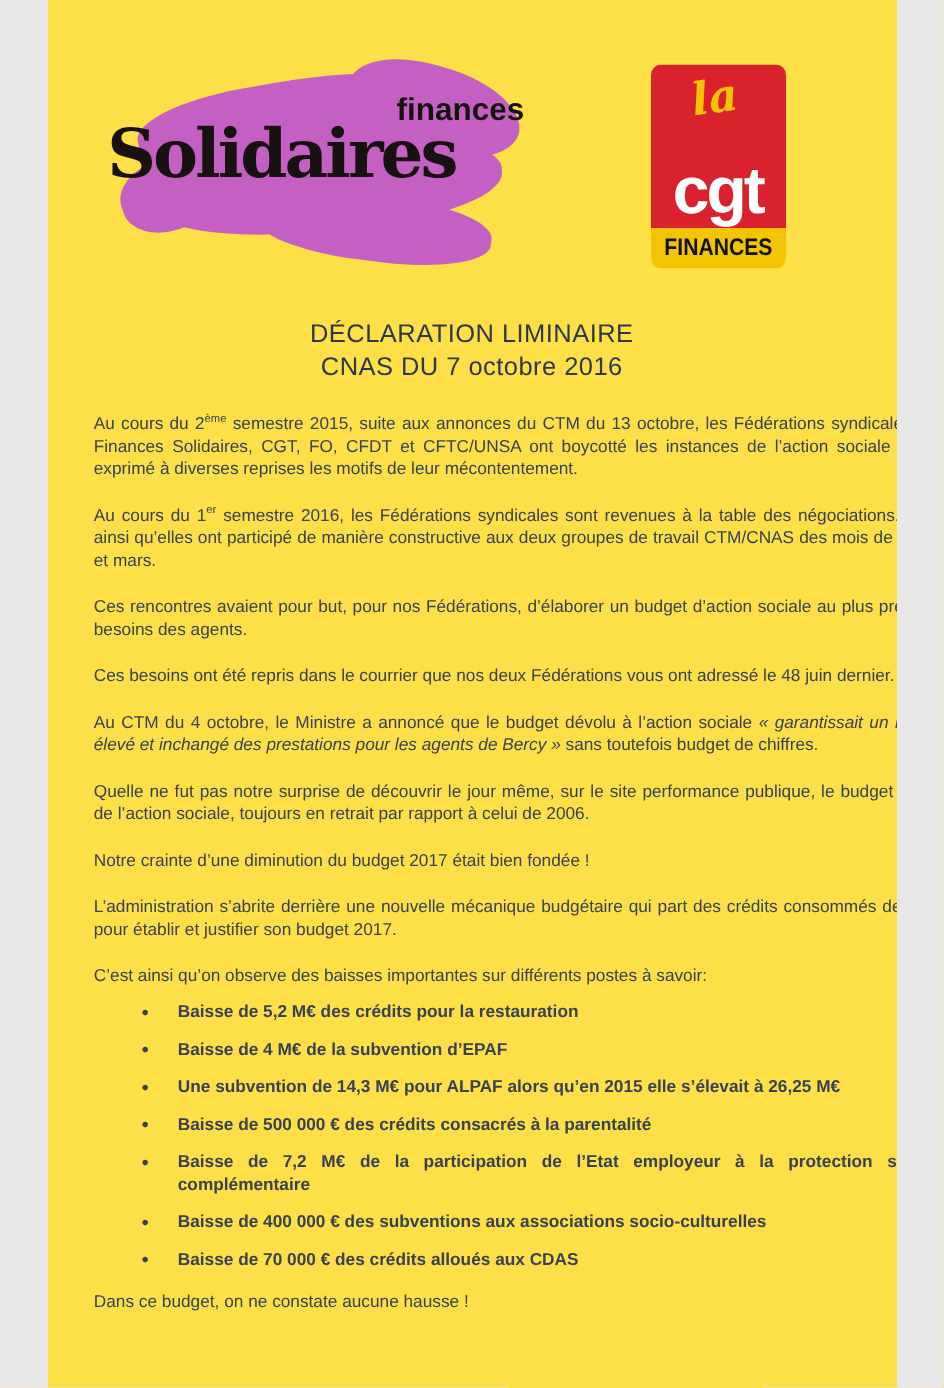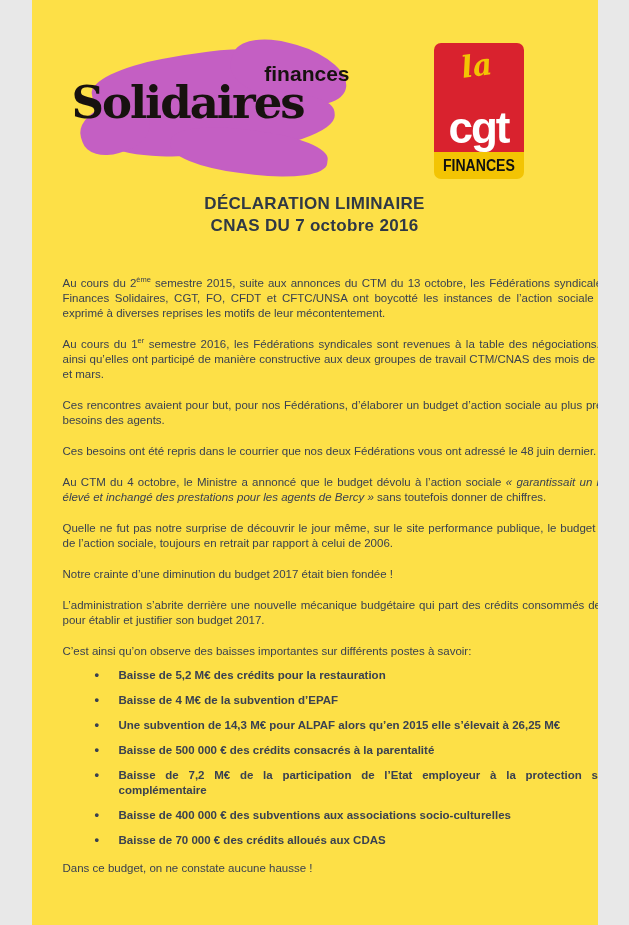--- a/index.html
+++ b/index.html
@@ -59,23 +59,23 @@
     display:flex; align-items:center; justify-content:center;
   }
   .cgt-band span {
     font-family:"Liberation Sans", sans-serif; font-weight:bold;
     font-size:16px; color:#111; letter-spacing:0px;
     transform:scaleX(0.88); white-space:nowrap;
   }
 
   
   .doc-title {
-    position:absolute; left:0; top:193px; width:100%;
+    position:absolute; left:0; top:212px; width:100%;
     text-align:center; color:#2f3845;
-    font-weight:bold; font-size:17px; line-height:22px;
+    font-weight:normal; font-size:17px; line-height:22px;
     letter-spacing:0.3px;
   }
 
   
   .doc-body {
     position:absolute; left:31px; top:260px; width:568px;
     font-size:11.5px; line-height:15px; text-align:justify;
     color:#3a4150;
   }
   .doc-body p.para { margin:16px 0 9px 0; }
@@ -121,21 +121,21 @@
     <div>DÉCLARATION LIMINAIRE</div>
     <div>CNAS DU 7 octobre 2016</div>
   </div>
 
   <div class="doc-body">
     <div>
         <p class="para"><span>Au cours du 2</span><sup>ème</sup><span> semestre 2015, suite aux annonces du CTM du 13 octobre, les Fédérations syndicales des Finances Solidaires, CGT, FO, CFDT et CFTC/UNSA ont boycotté les instances de l’action sociale et ont exprimé à diverses reprises les motifs de leur mécontentement.</span></p>
         <p class="para"><span>Au cours du 1</span><sup>er</sup><span> semestre 2016, les Fédérations syndicales sont revenues à la table des négociations. C’est ainsi qu’elles ont participé de manière constructive aux deux groupes de travail CTM/CNAS des mois de février et mars.</span></p>
         <p class="para"><span>Ces rencontres avaient pour but, pour nos Fédérations, d’élaborer un budget d’action sociale au plus près des besoins des agents.</span></p>
         <p class="para"><span>Ces besoins ont été repris dans le courrier que nos deux Fédérations vous ont adressé le 48 juin dernier.</span></p>
-        <p class="para"><span>Au CTM du 4 octobre, le Ministre a annoncé que le budget dévolu à l’action sociale </span><em>« garantissait un niveau élevé et inchangé des prestations pour les agents de Bercy »</em><span> sans toutefois donner de chiffres.</span></p>
+        <p class="para"><span>Au CTM du 4 octobre, le Ministre a annoncé que le budget dévolu à l’action sociale </span><em>« garantissait un niveau élevé et inchangé des prestations pour les agents de Bercy »</em><span> sans toutefois budget de chiffres.</span></p>
         <p class="para"><span>Quelle ne fut pas notre surprise de découvrir le jour même, sur le site performance publique, le budget chiffré de l’action sociale, toujours en retrait par rapport à celui de 2006.</span></p>
         <p class="para"><span>Notre crainte d’une diminution du budget 2017 était bien fondée !</span></p>
         <p class="para"><span>L’administration s’abrite derrière une nouvelle mécanique budgétaire qui part des crédits consommés de 2015 pour établir et justifier son budget 2017.</span></p>
         <p class="para"><span>C’est ainsi qu’on observe des baisses importantes sur différents postes à savoir:</span></p>
       </div>
     <ul class="bullets">
         <li>Baisse de 5,2 M€ des crédits pour la restauration</li>
         <li>Baisse de 4 M€ de la subvention d’EPAF</li>
         <li>Une subvention de 14,3 M€ pour ALPAF alors qu’en 2015 elle s’élevait à 26,25 M€</li>
         <li>Baisse de 500 000 € des crédits consacrés à la parentalité</li>

